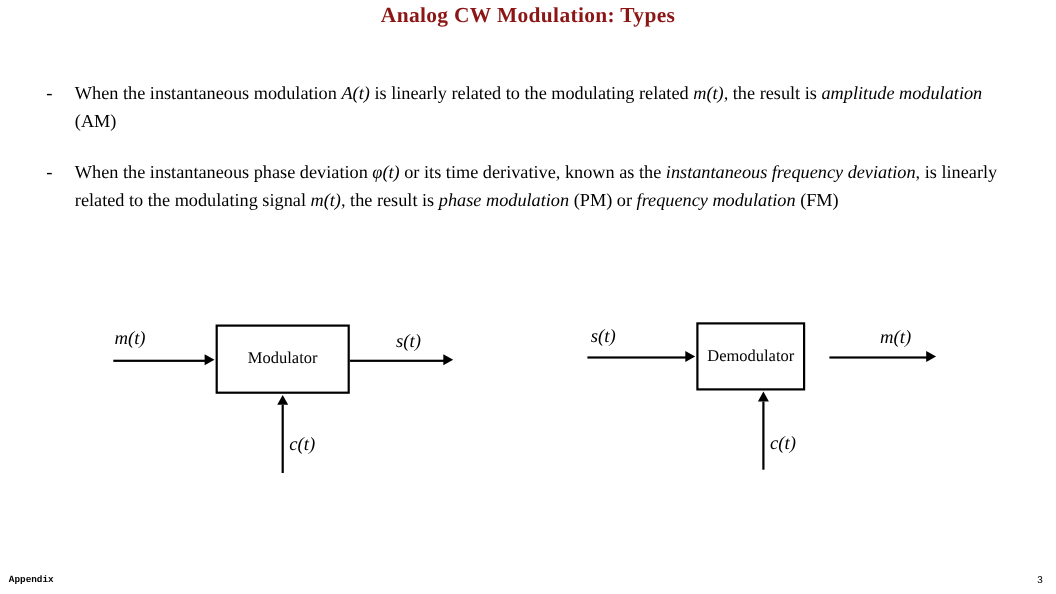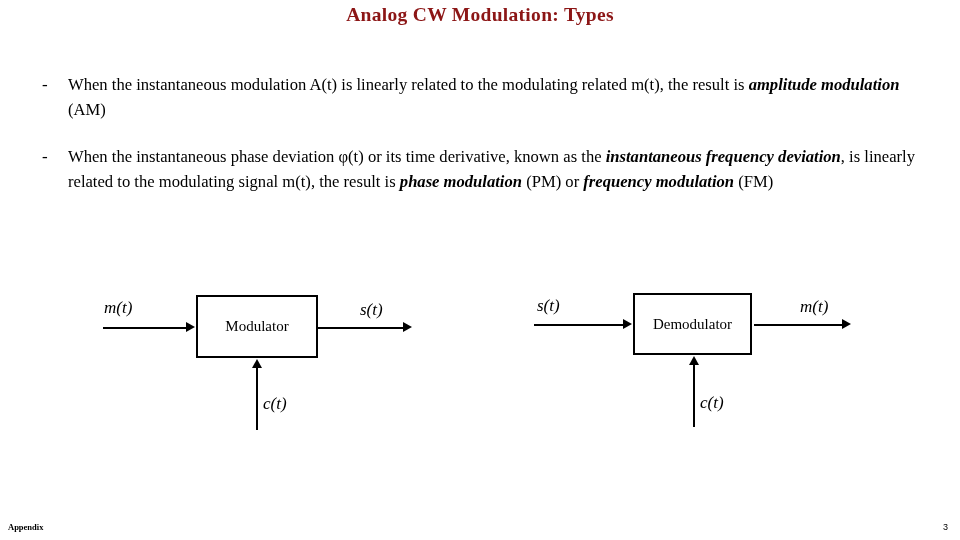--- a/index.html
+++ b/index.html
@@ -51,24 +51,25 @@
     line-height: 25px;
     font-family: "Liberation Serif", "DejaVu Serif", serif;
   }
   .bullet-text {
     font-size: 16.6px;
     line-height: 25px;
     text-align: justify;
     text-justify: inter-word;
   }
   .bullet-text .bi {
-    font-weight: bold;
+    font-weight: normal;
     font-style: italic;
   }
   .bullet-text .mathit {
+    font-style: italic;
     font-family: "Liberation Serif", "DejaVu Serif", serif;
   }
 
   
   #diagrams {
     position: absolute;
     left: 0;
     top: 0;
     width: 960px;
     height: 540px;
@@ -117,21 +118,21 @@
     font-size: 17px;
     color: #000;
     white-space: nowrap;
   }
 
   
   #footer-left {
     position: absolute;
     left: 8px;
     bottom: 8px;
-    font-family: Liberation Serif, serif;
+    font-family: Liberation Mono, monospace;
     font-weight: bold;
     font-size: 8.5px;
     color: #000;
   }
   #footer-right {
     position: absolute;
     right: 12px;
     bottom: 8px;
     font-family: "Liberation Sans", "DejaVu Sans", sans-serif;
     font-size: 9px;
@@ -167,21 +168,21 @@
   <div class="sig-lbl" style="left:104px; top:298px;">m(t)</div>
 
   <div class="line-h" style="left:318px; top:327px; width:87px;"></div>
   <div class="arrow-r" style="left:403px; top:322px;"></div>
   <div class="sig-lbl" style="left:360px; top:300px;">s(t)</div>
 
   <div class="line-v" style="left:256px; top:368px; height:62px;"></div>
   <div class="arrow-u" style="left:252px; top:359px;"></div>
   <div class="sig-lbl" style="left:263px; top:394px;">c(t)</div>
 
-  <div class="blk" style="left:633px; top:293px; width:119px; height:62px;">
+  <div class="blk" style="left:633px; top:293px; width:99px; height:62px;">
     <span>Demodulator</span>
   </div>
   <div class="line-h" style="left:534px; top:324px; width:91px;"></div>
   <div class="arrow-r" style="left:623px; top:319px;"></div>
   <div class="sig-lbl" style="left:537px; top:296px;">s(t)</div>
 
   <div class="line-h" style="left:754px; top:324px; width:90px;"></div>
   <div class="arrow-r" style="left:842px; top:319px;"></div>
   <div class="sig-lbl" style="left:800px; top:297px;">m(t)</div>
 

